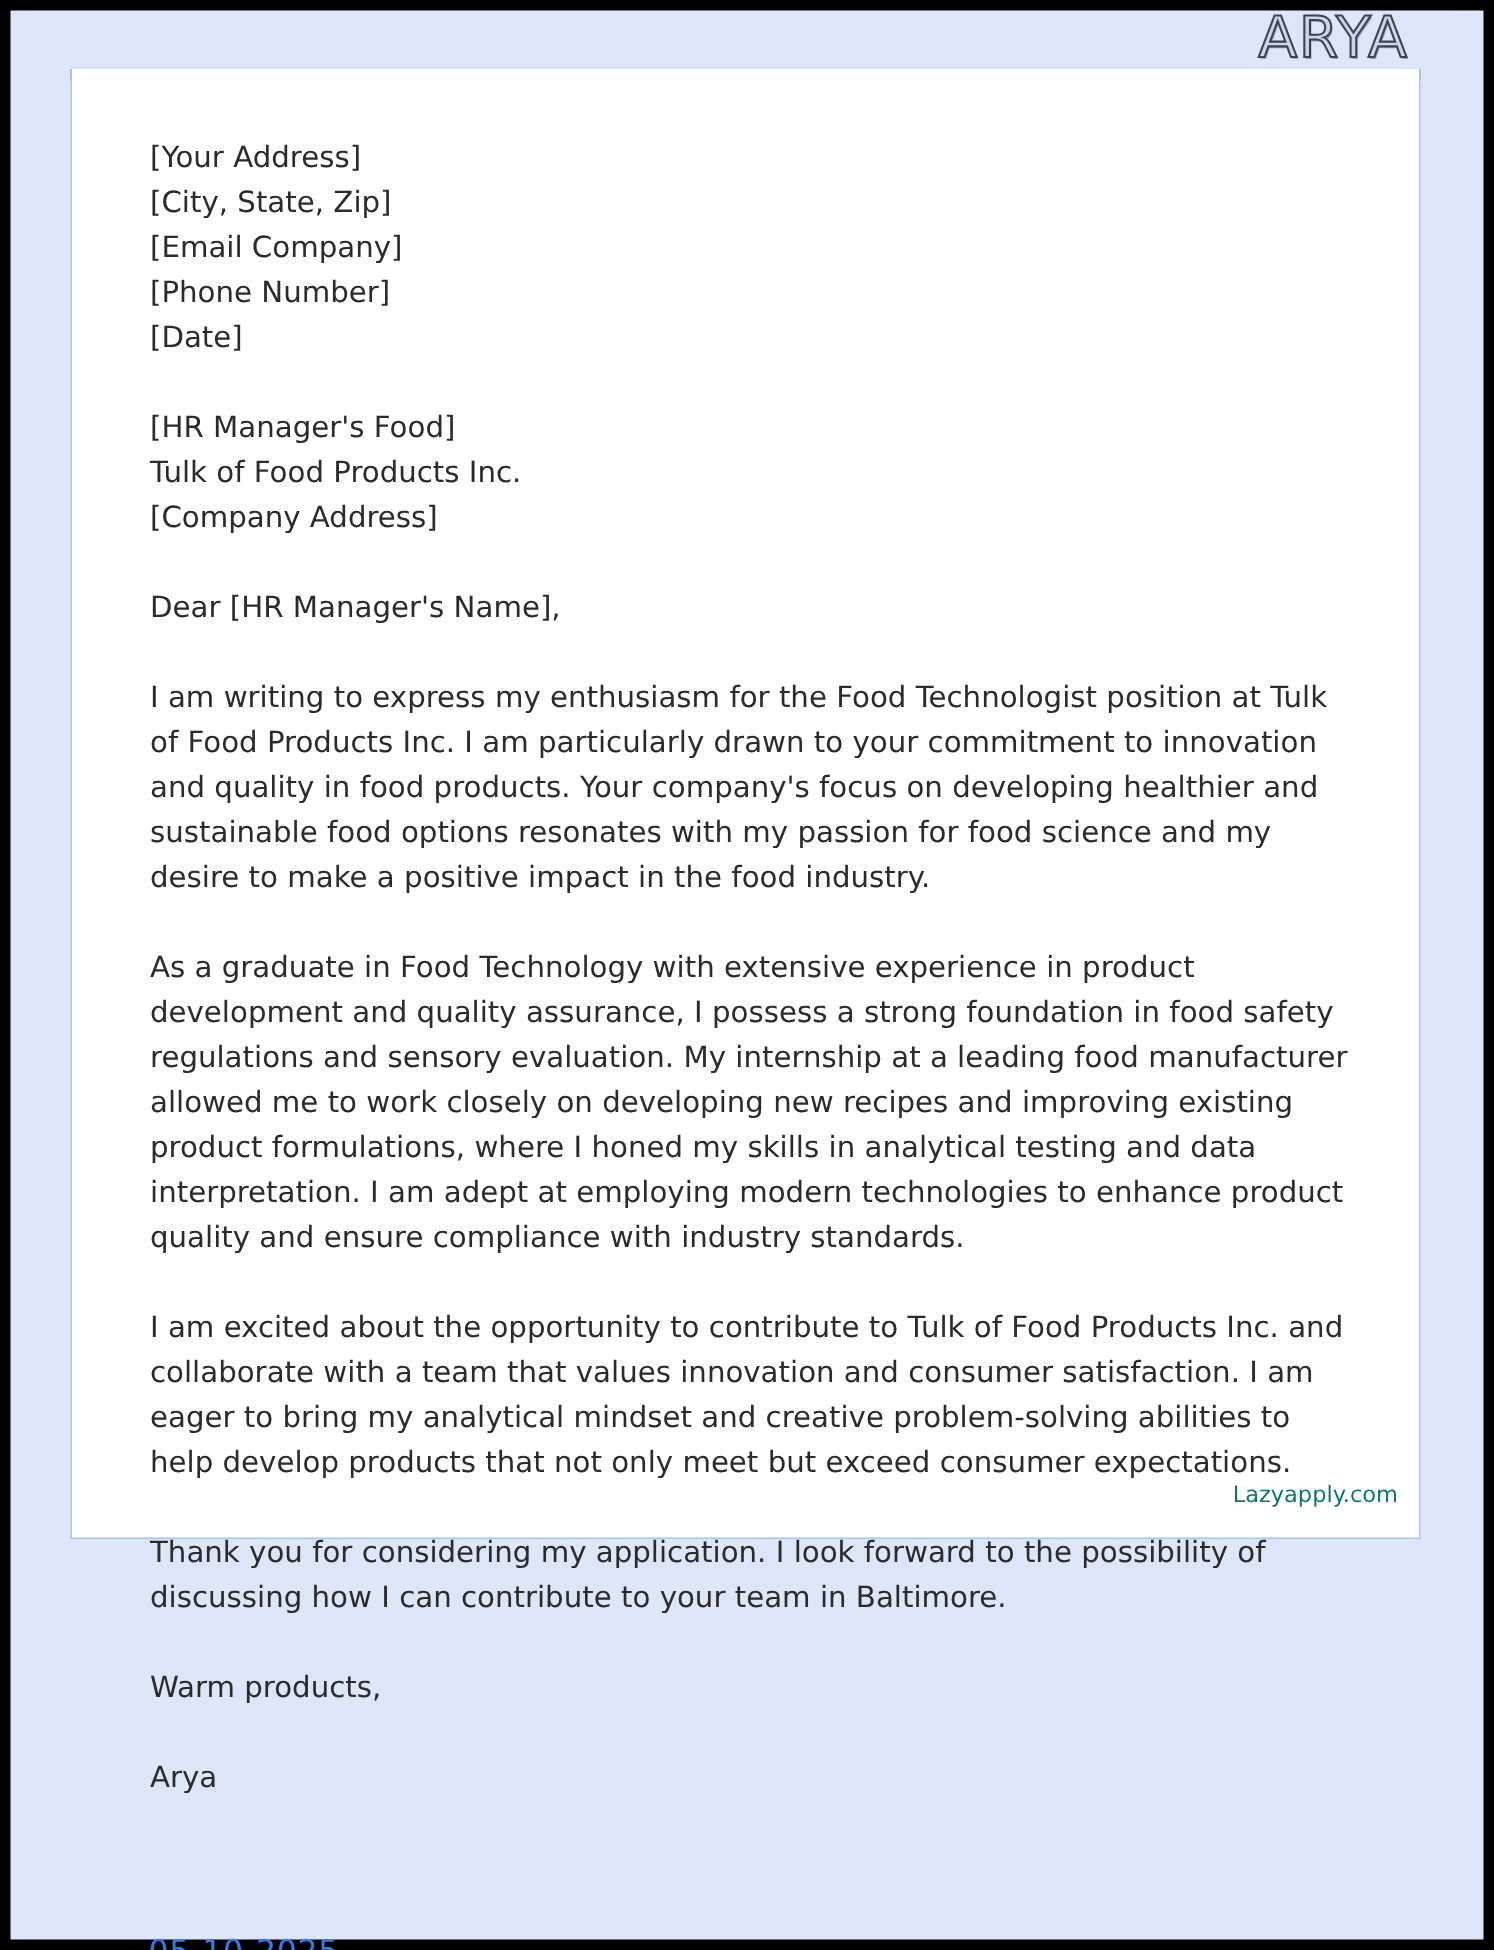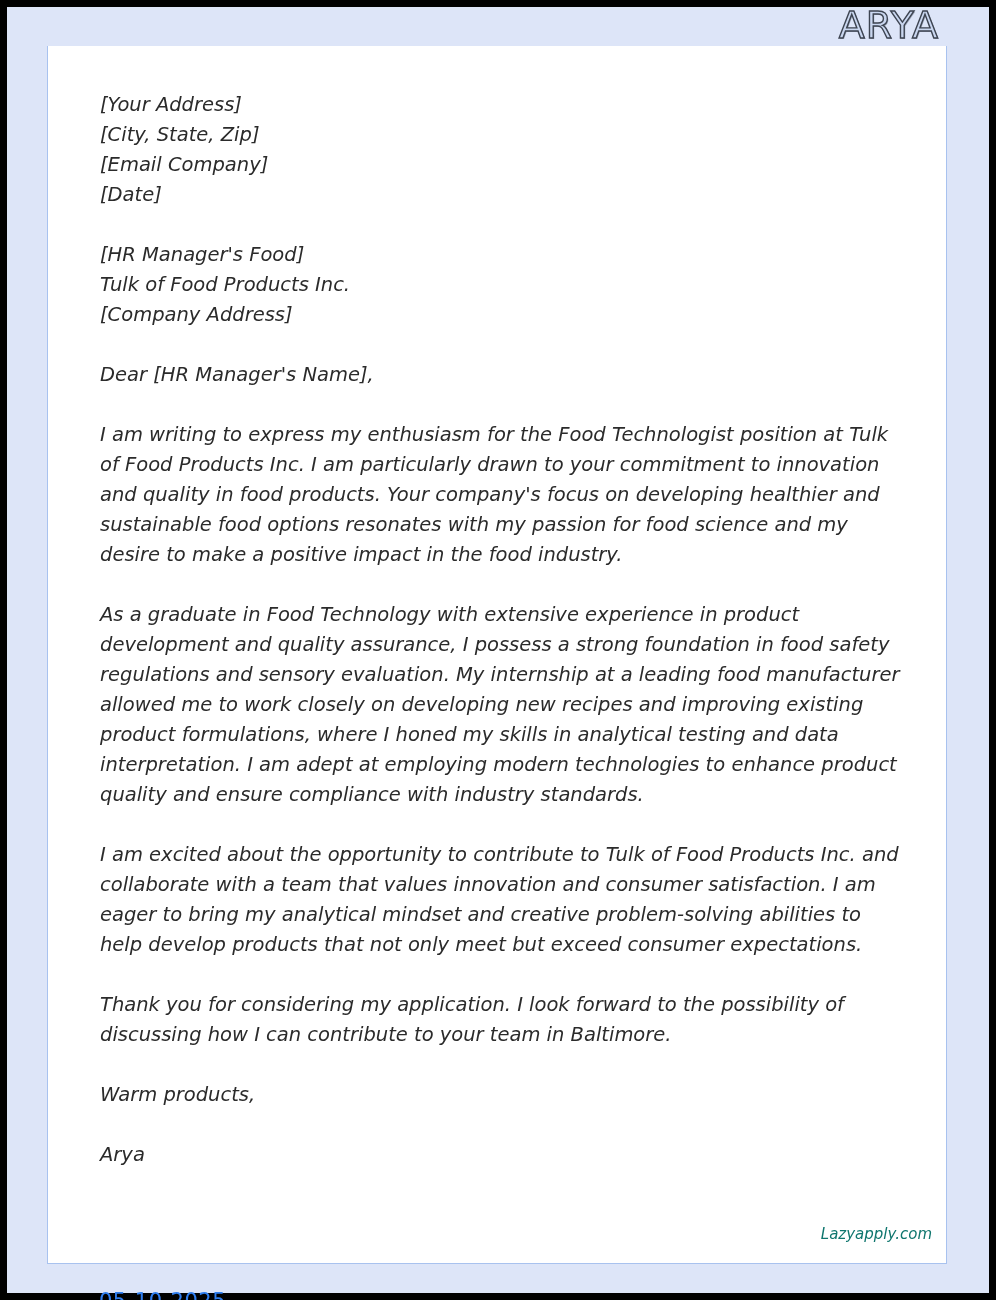--- a/index.html
+++ b/index.html
@@ -59,26 +59,25 @@
     line-height: 40px;
     white-space: nowrap;
   }
 
   
   .doc-card {
     position: absolute;
     left: 47px;
     top: 46px;
     width: 900px;
-    height: 1218px;
+    height: 980px;
     background: #ffffff;
     border: 1px solid #a8c2ef;
     border-top: none;
     box-sizing: border-box;
-    font-style: italic;
   }
   .doc-topbar {
     position: absolute;
     left: 47px;
     top: 46px;
     width: 900px;
     height: 8px;
     background: #000000;
   }
 
@@ -147,20 +146,21 @@
 <div class="doc-topbar"></div>
 
 <div class="doc-card">
 
   <div class="doc-body">
 
     <div>
       <p class="addr-line">[Your Address]</p>
       <p class="addr-line">[City, State, Zip]</p>
       <p class="addr-line">[Email Company]</p>
+      <p class="addr-line">[Phone Number]</p>
       <p class="addr-line">[Date]</p>
     </div>
 
     <div class="block-gap"></div>
 
     <div>
       <p class="addr-line">[HR Manager's Food]</p>
       <p class="addr-line">Tulk of Food Products Inc.</p>
       <p class="addr-line">[Company Address]</p>
     </div>

